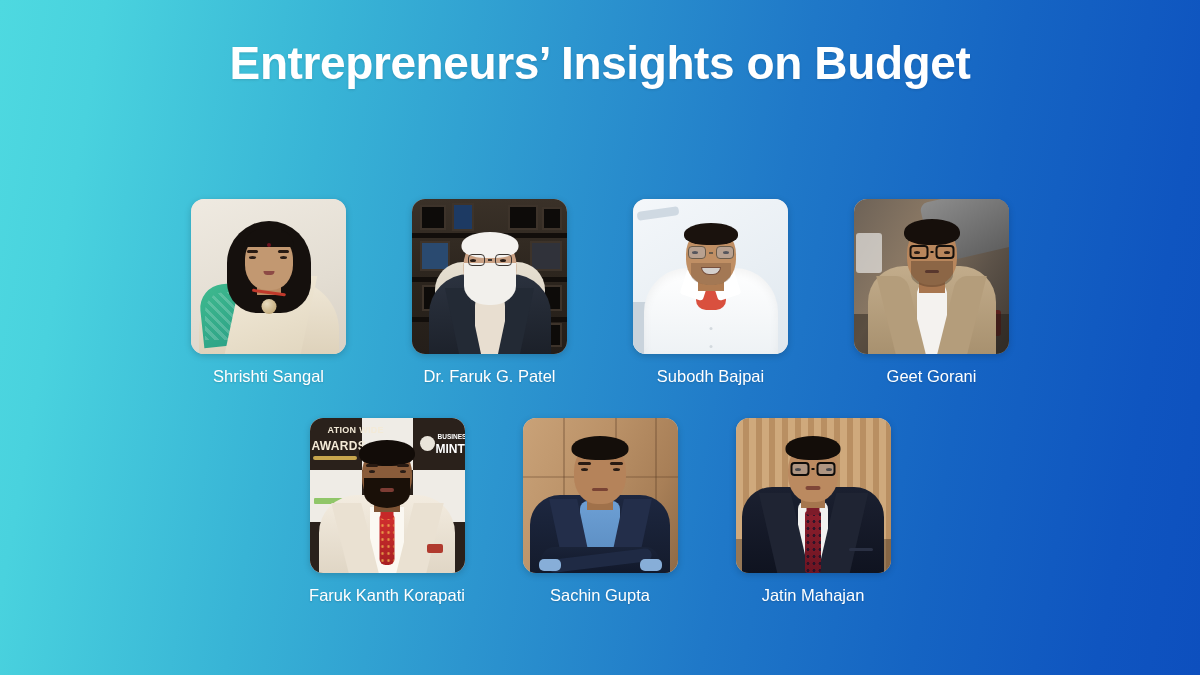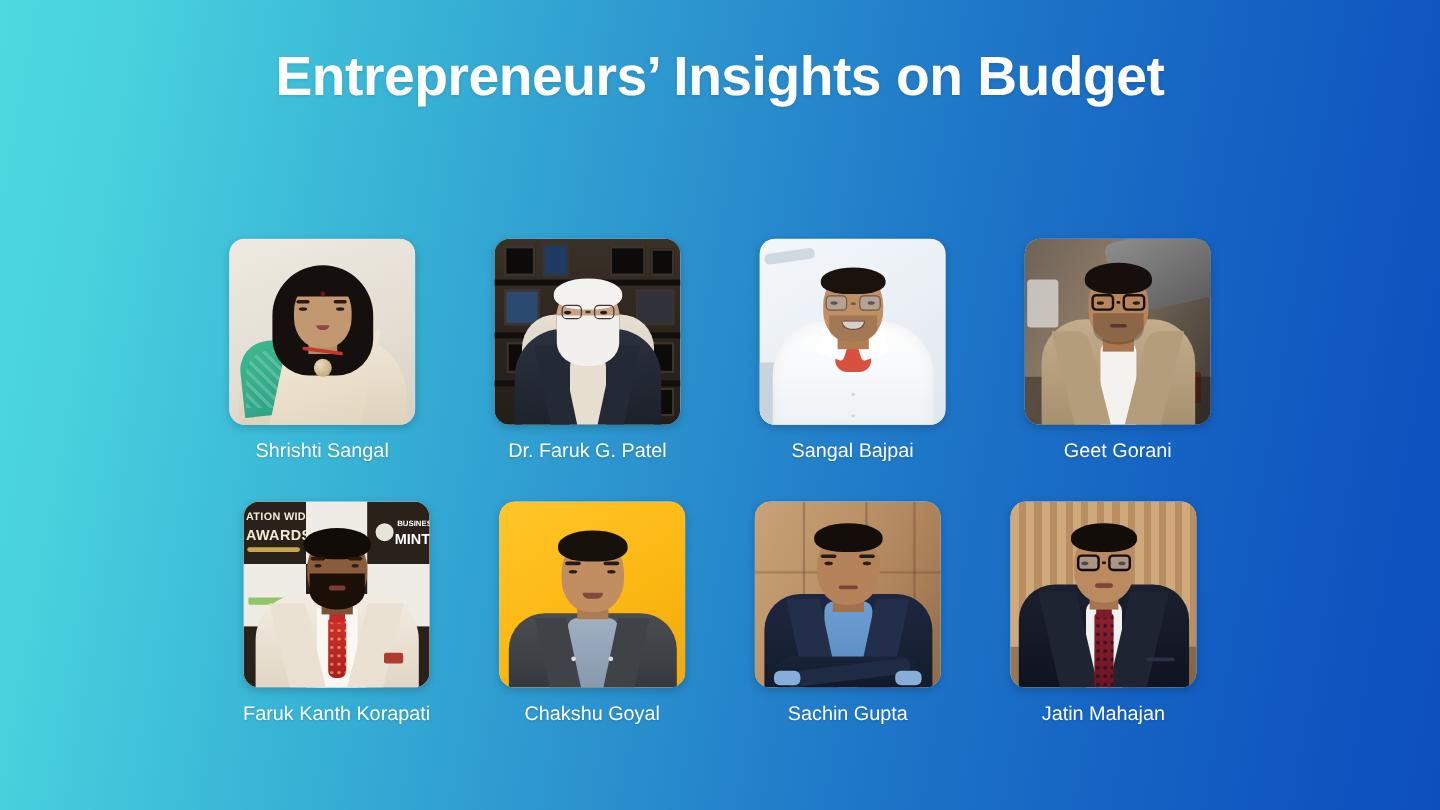--- a/index.html
+++ b/index.html
@@ -221,21 +221,21 @@
         <div class="eye" style="left:90px;top:52px"></div>
         <div class="glasses" style="top:47px;gap:3px">
           <i style="width:18px;height:13px;border-width:1.6px;border-color:#6a5b4a;background:rgba(170,195,225,.35)"></i>
           <span class="bridge" style="width:4px;background:#6a5b4a"></span>
           <i style="width:18px;height:13px;border-width:1.6px;border-color:#6a5b4a;background:rgba(170,195,225,.35)"></i>
         </div>
         <div class="mouth" style="top:68px;width:20px;height:8px;background:#ffffff;border:1px solid #8a5b47"></div>
         <div class="beard" style="top:64px;width:40px;height:22px;background:rgba(60,40,28,.22)"></div>
       </div>
     </div>
-    <div class="name">Sangal Bajpai</div>
+    <div class="name">Subodh Bajpai</div>
   </div>
 
 
   <div class="person">
     <div class="photo" id="p5">
       <div class="scene">
         <div class="bg"></div>
         <div class="hood"></div>
         <div style="position:absolute;left:2px;top:34px;width:26px;height:40px;background:rgba(240,240,238,.65);border-radius:3px"></div>
         <div style="position:absolute;right:8px;bottom:18px;width:10px;height:26px;background:#5a1f1c;border-radius:3px"></div>
@@ -268,21 +268,21 @@
 
   <div class="person">
     <div class="photo" id="p6">
       <div class="scene">
         <div class="bg"></div>
         <div class="tile" style="left:0;top:0;width:52px;height:52px"></div>
         <div class="tile" style="left:103px;top:0;width:52px;height:52px"></div>
         <div class="tile" style="left:52px;top:52px;width:51px;height:52px"></div>
         <div class="tile" style="left:0;top:104px;width:52px;height:51px"></div>
         <div class="tile" style="left:103px;top:104px;width:52px;height:51px"></div>
-        <div class="awtxt" style="left:2px;top:8px;font-size:9px">ATION WIDE</div>
+        <div class="awtxt" style="left:18px;top:8px;font-size:9px">ATION WIDE</div>
         <div class="awtxt" style="left:2px;top:22px;font-size:12px">AWARDS</div>
         <div style="position:absolute;left:3px;top:38px;width:44px;height:4px;background:#c8a64d;border-radius:2px"></div>
         <div class="mintdot" style="left:110px;top:18px"></div>
         <div class="mint" style="left:128px;top:16px;font-size:6.5px">BUSINESS</div>
         <div class="mint" style="left:126px;top:25px;font-size:12px">MINT</div>
         <div style="position:absolute;left:4px;top:80px;width:40px;height:6px;background:#7fbf52;border-radius:1px;opacity:.85"></div>
 
         <div class="torso" style="width:136px;height:78px;background:linear-gradient(180deg,#f3ece0,#e0d6c5);border-radius:38px 38px 0 0"></div>
         <div class="shirt" style="bottom:0;width:34px;height:66px;background:#fbf8f2"></div>
         <div class="lapelL" style="left:30px;bottom:0;width:30px;height:70px;background:#eae1d2;transform:skewX(14deg)"></div>
@@ -300,44 +300,20 @@
         <div class="eye" style="left:90px;top:52px"></div>
         <div class="brow" style="left:56px;top:46px;width:12px"></div>
         <div class="brow" style="left:87px;top:46px;width:12px"></div>
         <div class="beard" style="top:60px;width:46px;height:30px;background:#1a1008;border-radius:0 0 50% 50%"></div>
         <div class="mouth" style="top:70px;width:14px;height:4px;background:#7d3c33;border-radius:3px"></div>
       </div>
     </div>
     <div class="name">Faruk Kanth Korapati</div>
   </div>
 
-  <div class="person">
-    <div class="photo" id="p7">
-      <div class="scene">
-        <div class="bg"></div>
-
-        <div class="torso" style="width:140px;height:62px;background:linear-gradient(180deg,#4a4e52,#35383c);border-radius:30px 30px 0 0"></div>
-
-        <div class="shirt" style="bottom:0;width:42px;height:58px;background:linear-gradient(180deg,#9fb0c3,#8799ad);border-radius:8px 8px 0 0"></div>
-        <div class="lapelL" style="left:36px;bottom:0;width:26px;height:58px;background:#3f4347;transform:skewX(12deg)"></div>
-        <div class="lapelR" style="right:36px;bottom:0;width:26px;height:58px;background:#3f4347;transform:skewX(-12deg)"></div>
-        <div style="position:absolute;left:60px;bottom:22px;width:4px;height:4px;border-radius:50%;background:#d6dee6"></div>
-        <div style="position:absolute;right:60px;bottom:22px;width:4px;height:4px;border-radius:50%;background:#d6dee6"></div>
-        <div class="neck" style="top:84px;width:26px;height:14px;background:#ad7c52"></div>
-        <div class="head" style="top:30px;width:52px;height:62px;background:#c08e61"></div>
-        <div class="hair" style="top:24px;width:58px;height:26px;background:#17110c"></div>
-        <div class="eye" style="left:58px;top:57px;width:7px;height:3px"></div>
-        <div class="eye" style="left:90px;top:57px;width:7px;height:3px"></div>
-        <div class="brow" style="left:55px;top:50px;width:13px"></div>
-        <div class="brow" style="left:87px;top:50px;width:13px"></div>
-        <div class="mouth" style="top:76px;width:17px;height:5px;background:#834a3c"></div>
-      </div>
-    </div>
-    <div class="name">Chakshu Goyal</div>
-  </div>
 
   <div class="person">
     <div class="photo" id="p8">
       <div class="scene">
         <div class="bg"></div>
         <div class="seam" style="left:40px"></div>
         <div class="seam" style="left:92px"></div>
         <div class="seam" style="left:132px"></div>
         <div style="position:absolute;left:0;right:0;top:58px;height:2px;background:rgba(90,60,35,.25)"></div>
 

